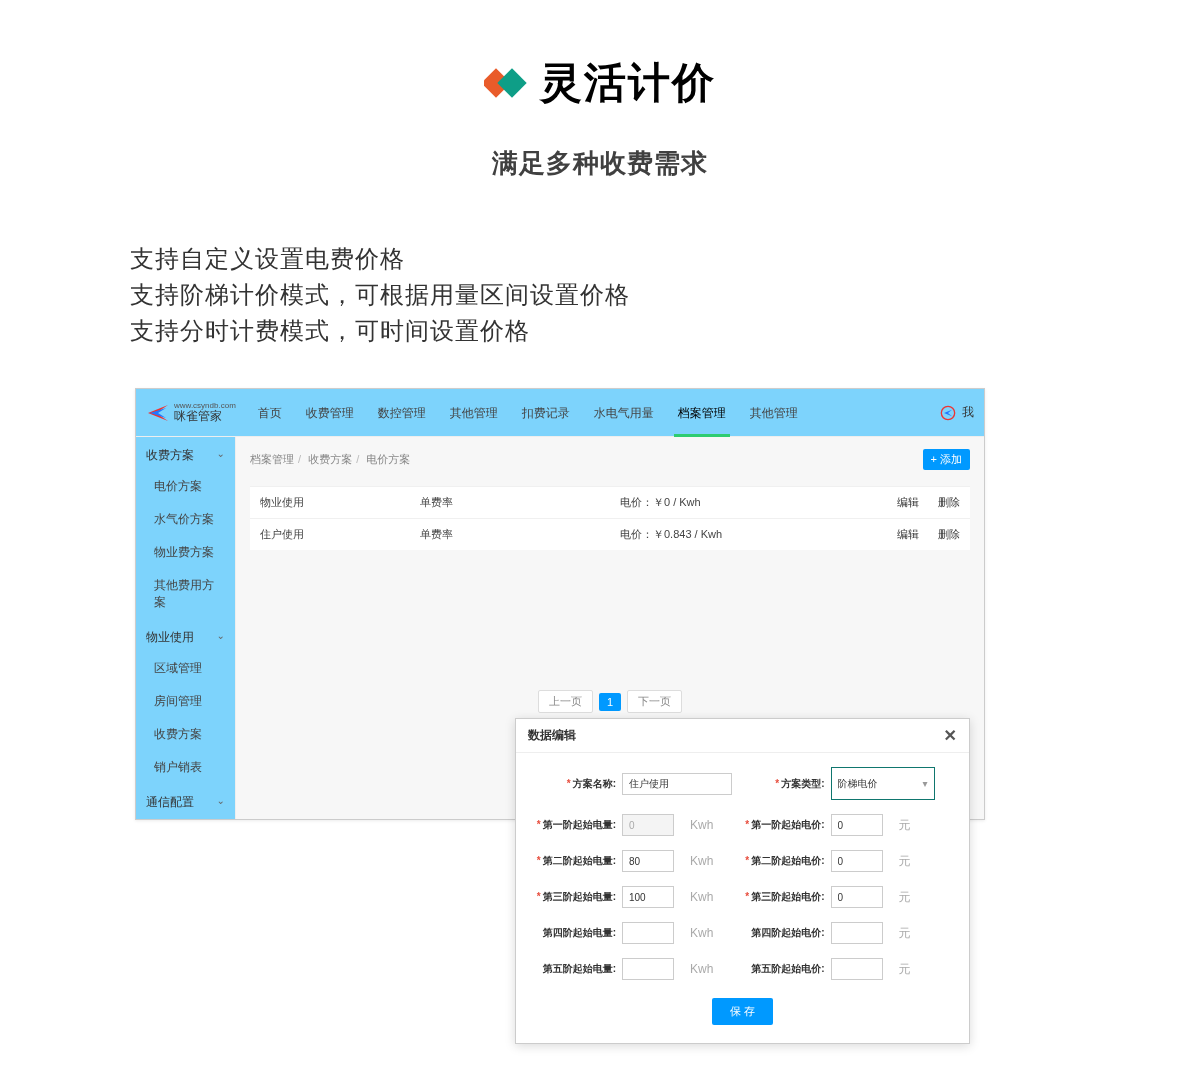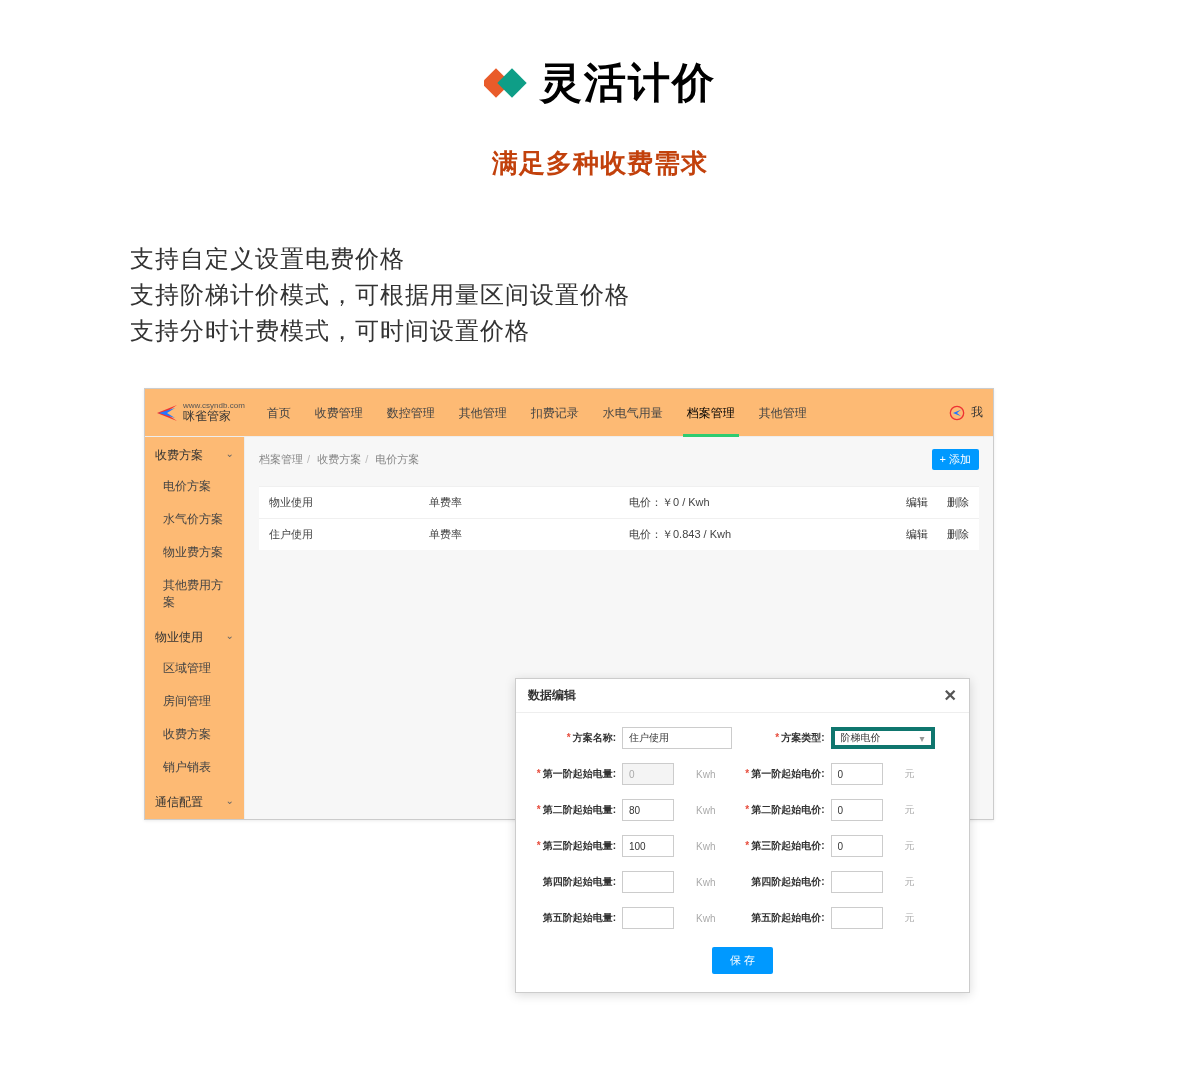--- a/index.html
+++ b/index.html
@@ -3,28 +3,28 @@
 <meta charset="utf-8">
 <style>
   * { box-sizing: border-box; margin: 0; padding: 0; }
   body { font-family: "Microsoft YaHei", "PingFang SC", sans-serif; background: #fff; width: 1200px; height: 1085px; position: relative; overflow: hidden; }
 
   
   .hero { text-align: center; padding-top: 55px; }
   .hero-title-row { display: flex; align-items: center; justify-content: center; gap: 8px; }
   .hero-icon { width: 48px; height: 40px; position: relative; }
   .hero-title { font-size: 42px; font-weight: 700; color: #000; letter-spacing: 2px; }
-  .hero-sub { font-size: 26px; font-weight: 600; color: #c2410c; margin-top: 35px; letter-spacing: 1px; }
+  .hero-sub { font-size: 26px; font-weight: 600; color: #404040; margin-top: 35px; letter-spacing: 1px; }
 
   
   .desc { margin: 60px 0 0 130px; }
   .desc p { font-size: 24px; color: #333; line-height: 1.5; letter-spacing: 1px; }
 
   
-  .app-window { position: absolute; left: 144px; top: 388px; width: 850px; height: 432px; background: #fdba74; border: 1px solid #ccc; box-shadow: 0 1px 3px rgba(0,0,0,0.08); display: flex; flex-direction: column; overflow: hidden; justify-content: center; }
+  .app-window { position: absolute; left: 135px; top: 388px; width: 850px; height: 432px; background: #7dd3fc; border: 1px solid #ccc; box-shadow: 0 1px 3px rgba(0,0,0,0.08); display: flex; flex-direction: column; overflow: hidden; justify-content: center; }
 
   
   .topnav { height: 48px; display: flex; align-items: center; padding: 0 10px; border-bottom: 1px solid #eee; }
   .brand { display: flex; align-items: center; gap: 4px; margin-right: 10px; }
   .brand-text { font-size: 12px; color: #333; line-height: 1.1; }
   .brand-text .dom { font-size: 8px; color: #555; display: block; }
   .nav-item { font-size: 12px; color: #444; padding: 0 12px; height: 48px; line-height: 48px; cursor: pointer; position: relative; }
   .nav-item.active { color: #000; }
   .nav-item.active::after { content: ""; position: absolute; left: 8px; right: 8px; bottom: 0; height: 3px; background: #2ecc71; }
   .nav-right { margin-left: auto; display: flex; align-items: center; gap: 6px; font-size: 12px; color: #333; }
@@ -49,34 +49,34 @@
   .col-type { width: 200px; }
   .col-detail { flex: 1; }
   .col-ops { width: 90px; text-align: right; }
   .col-ops a { color: #333; text-decoration: none; margin-left: 16px; }
 
   .pager { display: flex; justify-content: center; align-items: center; margin-top: 140px; gap: 6px; font-size: 11px; }
   .pager .pg-btn { background: #fff; border: 1px solid #ddd; padding: 3px 10px; color: #888; cursor: pointer; border-radius: 2px; }
   .pager .pg-num { background: #0099ff; color: #fff; padding: 3px 8px; border-radius: 2px; cursor: pointer; }
 
   
-  .modal { position: absolute; left: 515px; top: 678px; width: 455px; background: #fff; border: 1px solid #ccc; box-shadow: 0 2px 10px rgba(0,0,0,0.15); }
+  .modal { position: absolute; left: 515px; top: 718px; width: 455px; background: #fff; border: 1px solid #ccc; box-shadow: 0 2px 10px rgba(0,0,0,0.15); }
   .modal-head { display: flex; align-items: center; justify-content: space-between; padding: 8px 12px; border-bottom: 1px solid #eee; font-size: 12px; font-weight: 600; color:#333; }
   .modal-close { font-size: 16px; color: #555; cursor: pointer; line-height: 1; }
   .modal-body { padding: 14px 18px 18px; }
   .m-row { display: flex; margin-bottom: 14px; }
   .m-half { width: 50%; display: flex; align-items: center; }
   .m-label { width: 88px; font-size: 10px; color: #333; text-align: right; padding-right: 6px; line-height: 1.2; font-weight: bold; }
   .m-label .req { color: #e74c3c; margin-right: 2px; }
   .m-input { width: 70px; height: 22px; border: 1px solid #ccc; font-size: 10px; padding: 0 6px; color: #333; }
   .m-input.sm { width: 52px; }
   .m-input.wide { width: 110px; }
-  .m-select { width: 104px; height: 22px; border: 4px solid #0f766e; font-size: 10px; padding: 0 6px; color: #333; position: relative; display: inline-flex; align-items: center; }
+  .m-select { width: 104px; height: 33px; border: 1px solid #0f766e; font-size: 10px; padding: 0 6px; color: #333; position: relative; display: inline-flex; align-items: center; }
   .m-select::after { content: "▾"; position: absolute; right: 6px; color: #999; font-size: 10px; }
-  .m-unit { font-size: 10px; color: #aaa; margin-left: 22px; }
+  .m-unit { font-size: 12px; color: #aaa; margin-left: 16px; }
   .modal-footer { display: flex; justify-content: center; padding-top: 4px; }
   .save-btn { background: #0099ff; color: #fff; font-size: 11px; padding: 6px 18px; border: none; border-radius: 2px; cursor: pointer; }
   .readonly { background: #f4f4f4; color: #aaa; }
 </style>
 </head>
 <body>
 
 <div class="hero">
   <div class="hero-title-row">
     <div class="hero-icon">

